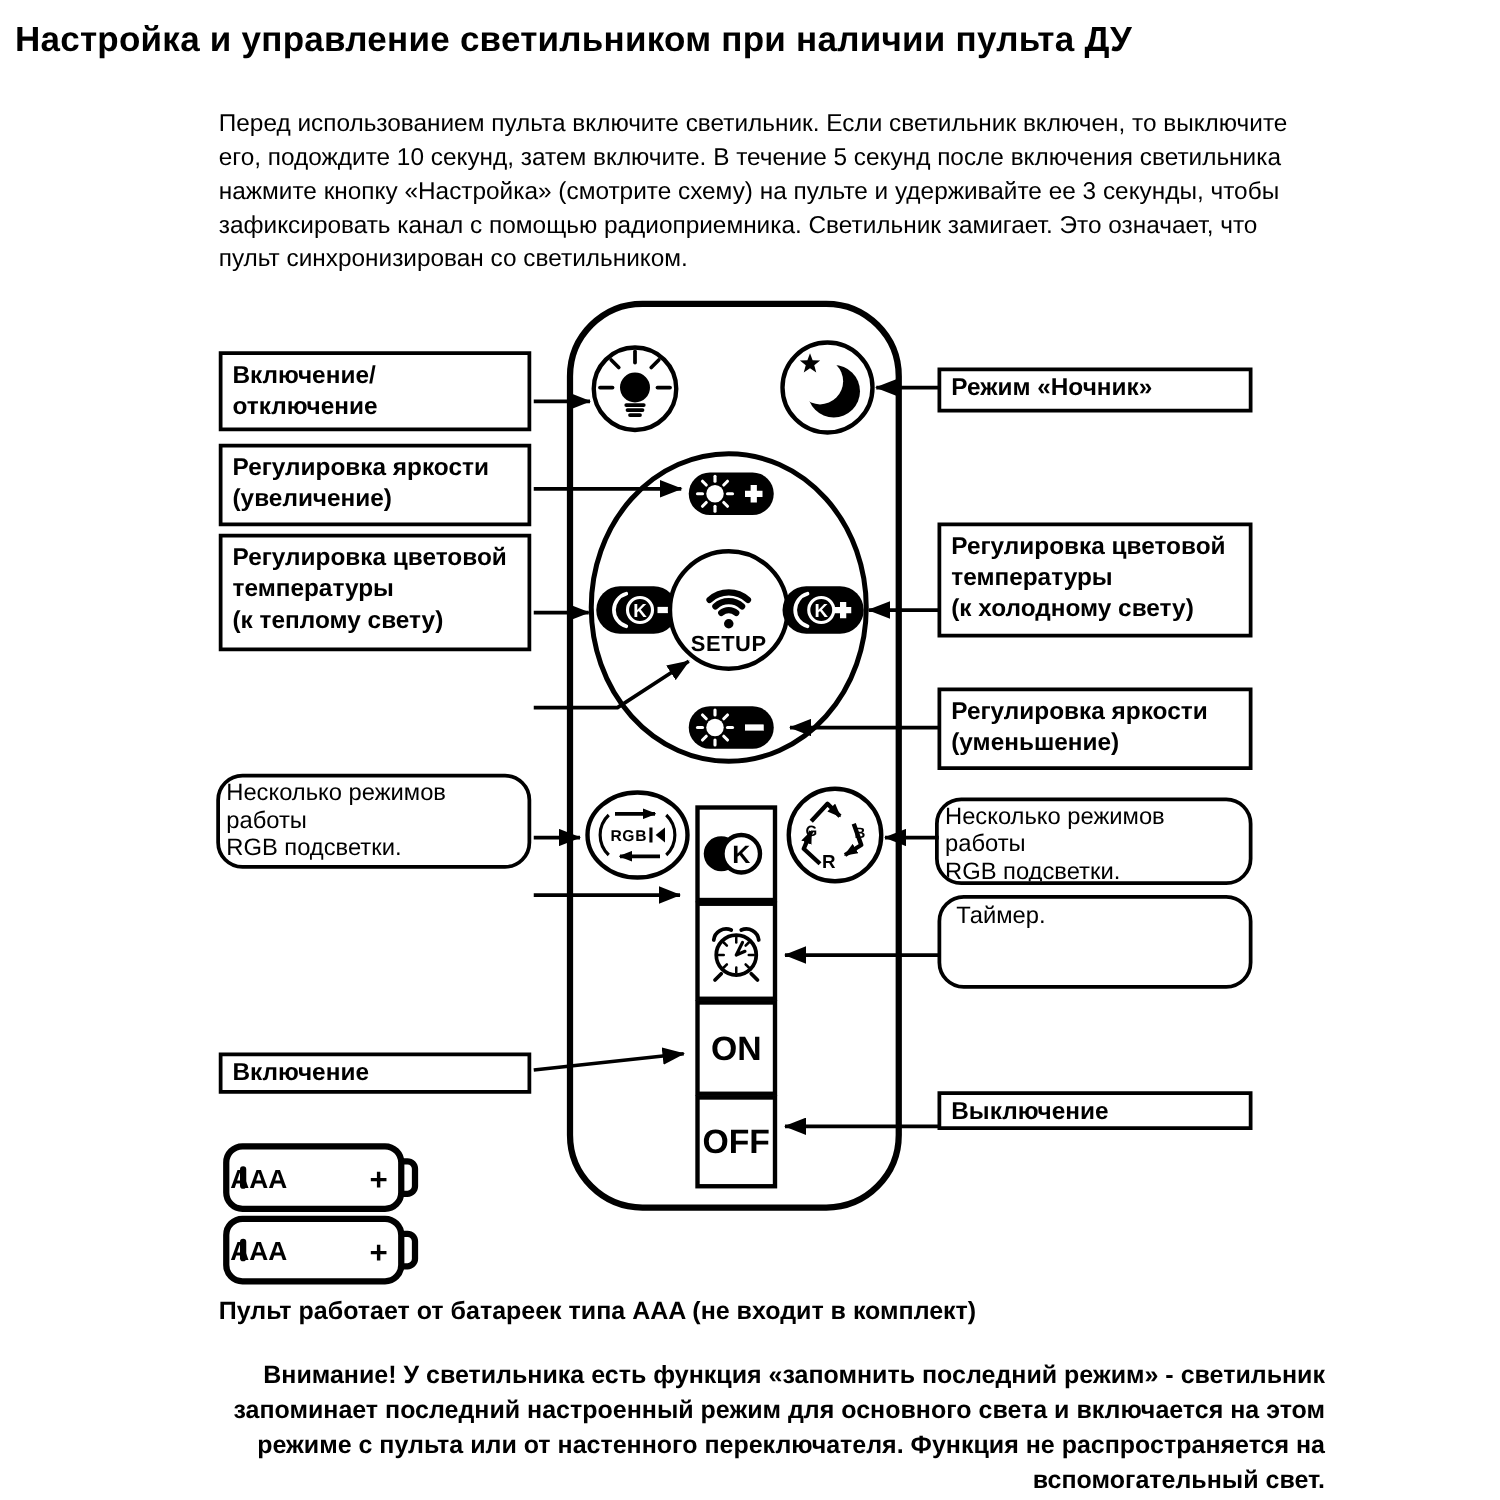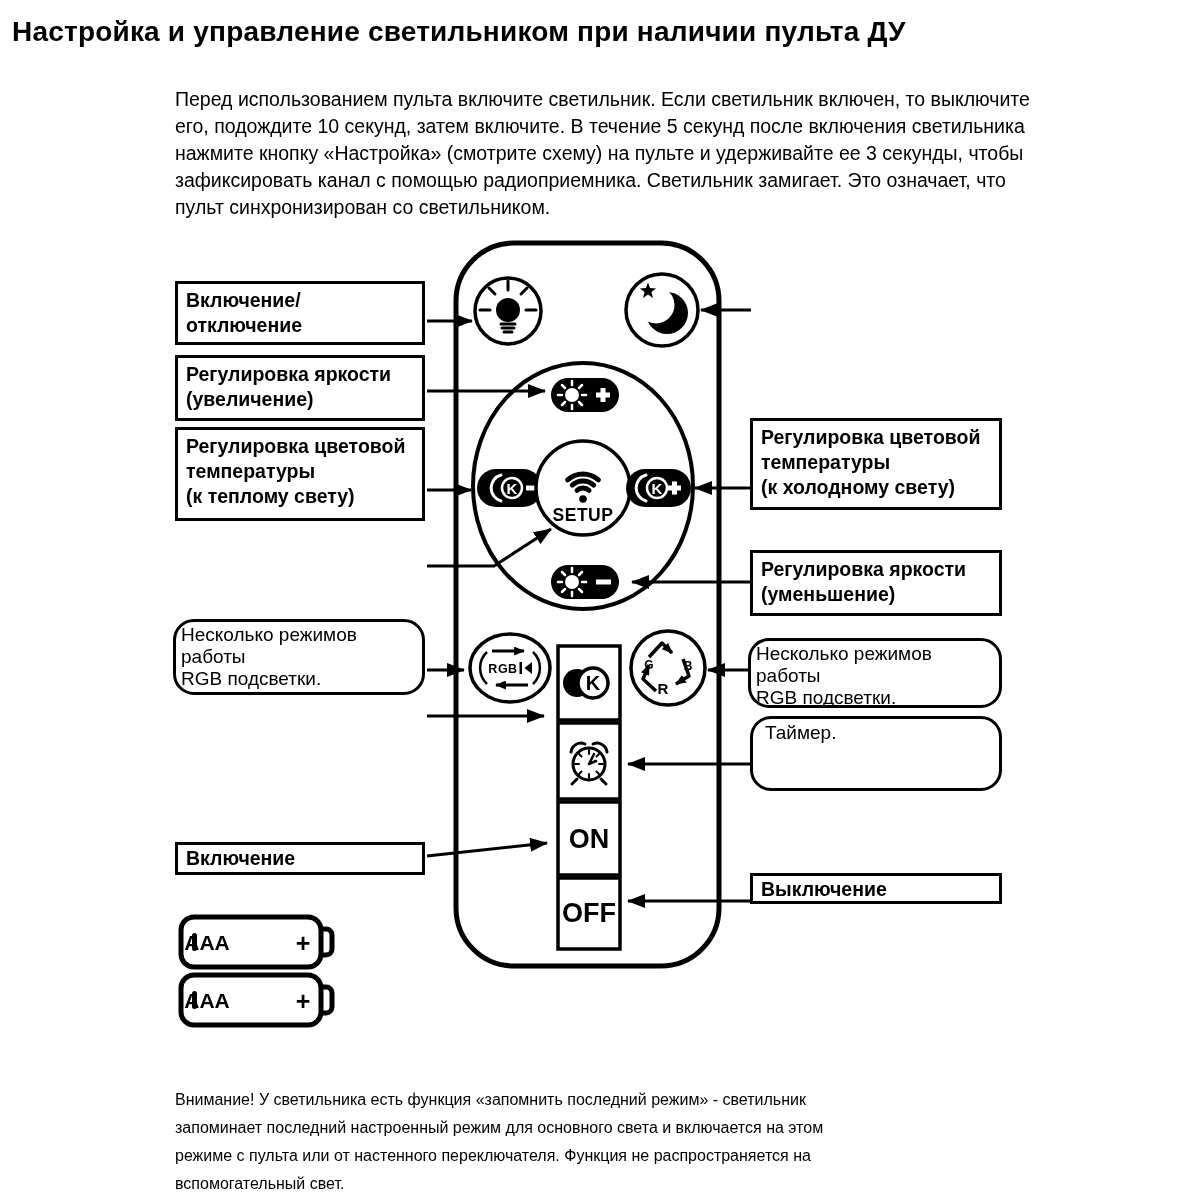--- a/index.html
+++ b/index.html
@@ -22,21 +22,21 @@
   }
   .callout.regular { font-weight:normal; font-size:19px; line-height:22px; padding:2px 5px;border-radius:21px; }
   .callout.sm { padding:1px 8px; }
   .callout.timer { padding:3px 5px 0 12px; }
   .diagram { position:absolute; left:0; top:0; }
   .note {
     position:absolute; left:175px; top:1038px; font-size:20px; font-weight:bold;
   }
   .warning {
     position:absolute; left:175px; top:1086px; width:885px;
-    font-size:16px; font-weight:normal; line-height:28px; white-space:pre-line;
+    font-size:20px; font-weight:bold; line-height:28px; white-space:pre-line;text-align:right;
   }
   .svgtext { font-family:"Liberation Sans", sans-serif; font-weight:bold; fill:#000; text-anchor:middle; }
   .svgtext.white { fill:#fff; }
   .arrow { stroke:#000; stroke-width:3; fill:none; }
   .outline { fill:#fff; stroke:#000; }
 </style>
 </head>
 <body>
 
 <div class="page">
@@ -53,20 +53,21 @@
   <div class="callout" style="left:175px;top:355px;width:250px;height:66px;">Регулировка яркости
 (увеличение)</div>
   <div class="callout" style="left:175px;top:427px;width:250px;height:94px;">Регулировка цветовой
 температуры
 (к теплому свету)</div>
   <div class="callout regular" style="left:173px;top:619px;width:252px;height:76px;">Несколько режимов работы
 RGB подсветки.
 Автоматический режим.</div>
   <div class="callout sm" style="left:175px;top:842px;width:250px;height:33px;">Включение светильника</div>
 
+  <div class="callout sm" style="left:750px;top:294px;width:252px;height:36px;">Режим «Ночник»</div>
   <div class="callout" style="left:750px;top:418px;width:252px;height:92px;">Регулировка цветовой
 температуры
 (к холодному свету)</div>
   <div class="callout" style="left:750px;top:550px;width:252px;height:66px;">Регулировка яркости
 (уменьшение)</div>
   <div class="callout regular" style="left:748px;top:638px;width:254px;height:70px;">Несколько режимов работы
 RGB подсветки.
 Ручная настройка.</div>
   <div class="callout regular timer" style="left:750px;top:716px;width:252px;height:75px;">Таймер.</div>
   <div class="callout sm" style="left:750px;top:873px;width:252px;height:31px;">Выключение светильника</div>
@@ -252,18 +253,19 @@
     </g>
     <g>
       <rect x="316" y="987" width="16" height="26" rx="6" class="outline" stroke-width="5"></rect>
       <rect x="181" y="975" width="140" height="50" rx="13" class="outline" stroke-width="5"></rect>
       <rect x="192" y="991" width="5" height="18" rx="2.5" fill="#000"></rect>
       <text class="svgtext" x="207" y="1008" font-size="21" text-anchor="start">AAA</text>
       <text class="svgtext" x="303" y="1010" font-size="25">+</text>
     </g>
   </svg>
 
+  <div class="note">Пульт работает от батареек типа AAA (не входит в комплект)</div>
   <div class="warning">Внимание! У светильника есть функция «запомнить последний режим» - светильник
 запоминает последний настроенный режим для основного света и включается на этом
 режиме с пульта или от настенного переключателя. Функция не распространяется на
 вспомогательный свет.</div>
 
 </div>
 
 </body></html>

